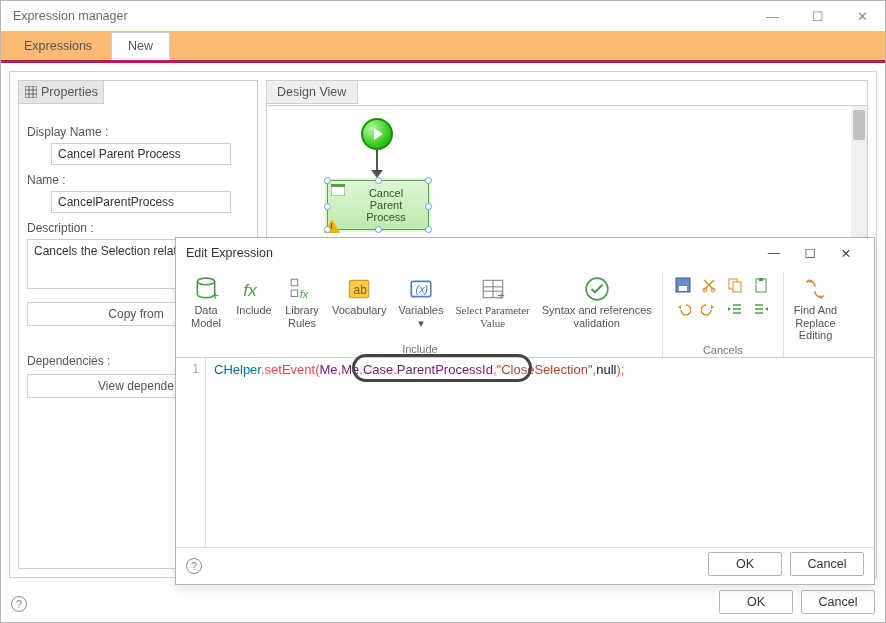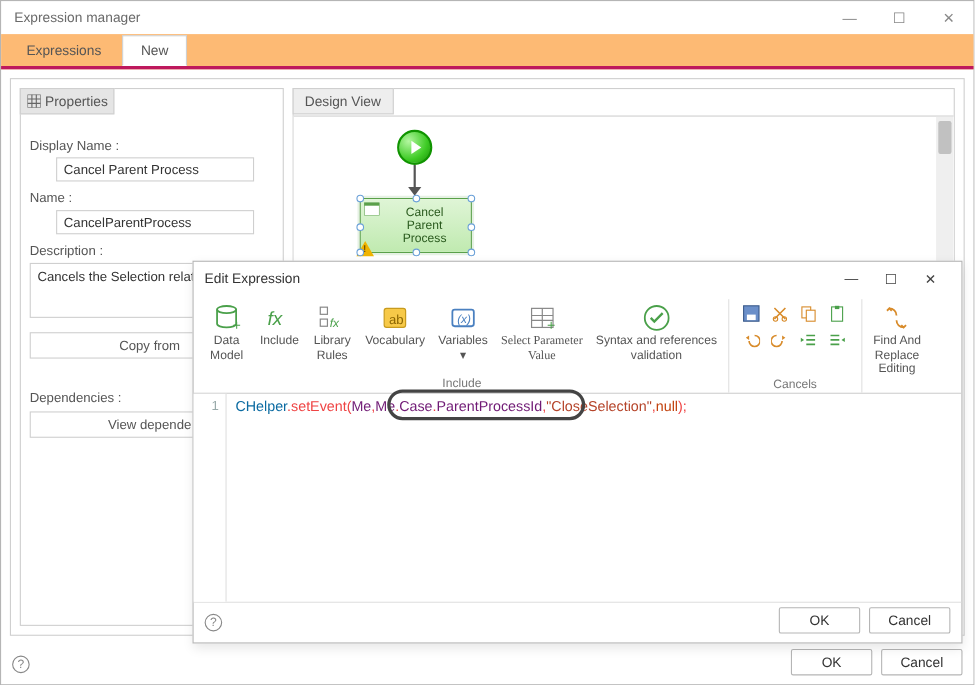--- a/index.html
+++ b/index.html
@@ -63,21 +63,21 @@
   .fmt-grid { display:grid; grid-template-columns:repeat(4, 22px); grid-template-rows:repeat(3, 20px); gap:4px; padding:4px 6px 0 6px; }
   .fmt-grid .fico { width:20px; height:18px; display:flex; align-items:center; justify-content:center; }
   .fmt-grid .fico svg { width:16px; height:16px; }
 
   .code-area { position:relative; height:190px; border-bottom:1px solid #e0e0e0; display:flex; }
   .gutter { width:30px; background:#fff; color:#9aa; font-size:12px; font-family:Consolas, monospace; text-align:right; padding:4px 6px; border-right:1px solid #e0e0e0; }
   .code { flex:1; padding:4px 8px; font-family:Consolas, monospace; font-size:13px; color:#333; white-space:pre; position:relative; }
   .kw { color:#0a6aa1; }
   .prop { color:#701a75;margin-top:23px; }
   .str { color:#b5442a; }
-  .null { color:#c2410c; }
+  .null { color:#0f172a; }
   .punct { color:#ef4444; }
   .highlight-ring { position:absolute; border:3px solid #444; border-radius:18px; }
 
   .dlg-footer { position:absolute; right:10px; bottom:8px; display:flex; gap:8px; }
   .dlg-help { position:absolute; left:10px; bottom:10px; width:16px; height:16px; border:1.2px solid #888; border-radius:50%; display:flex; align-items:center; justify-content:center; font-size:11px; color:#888; }
 </style>
 </head>
 <body>
 
 <div class="win main-win">

